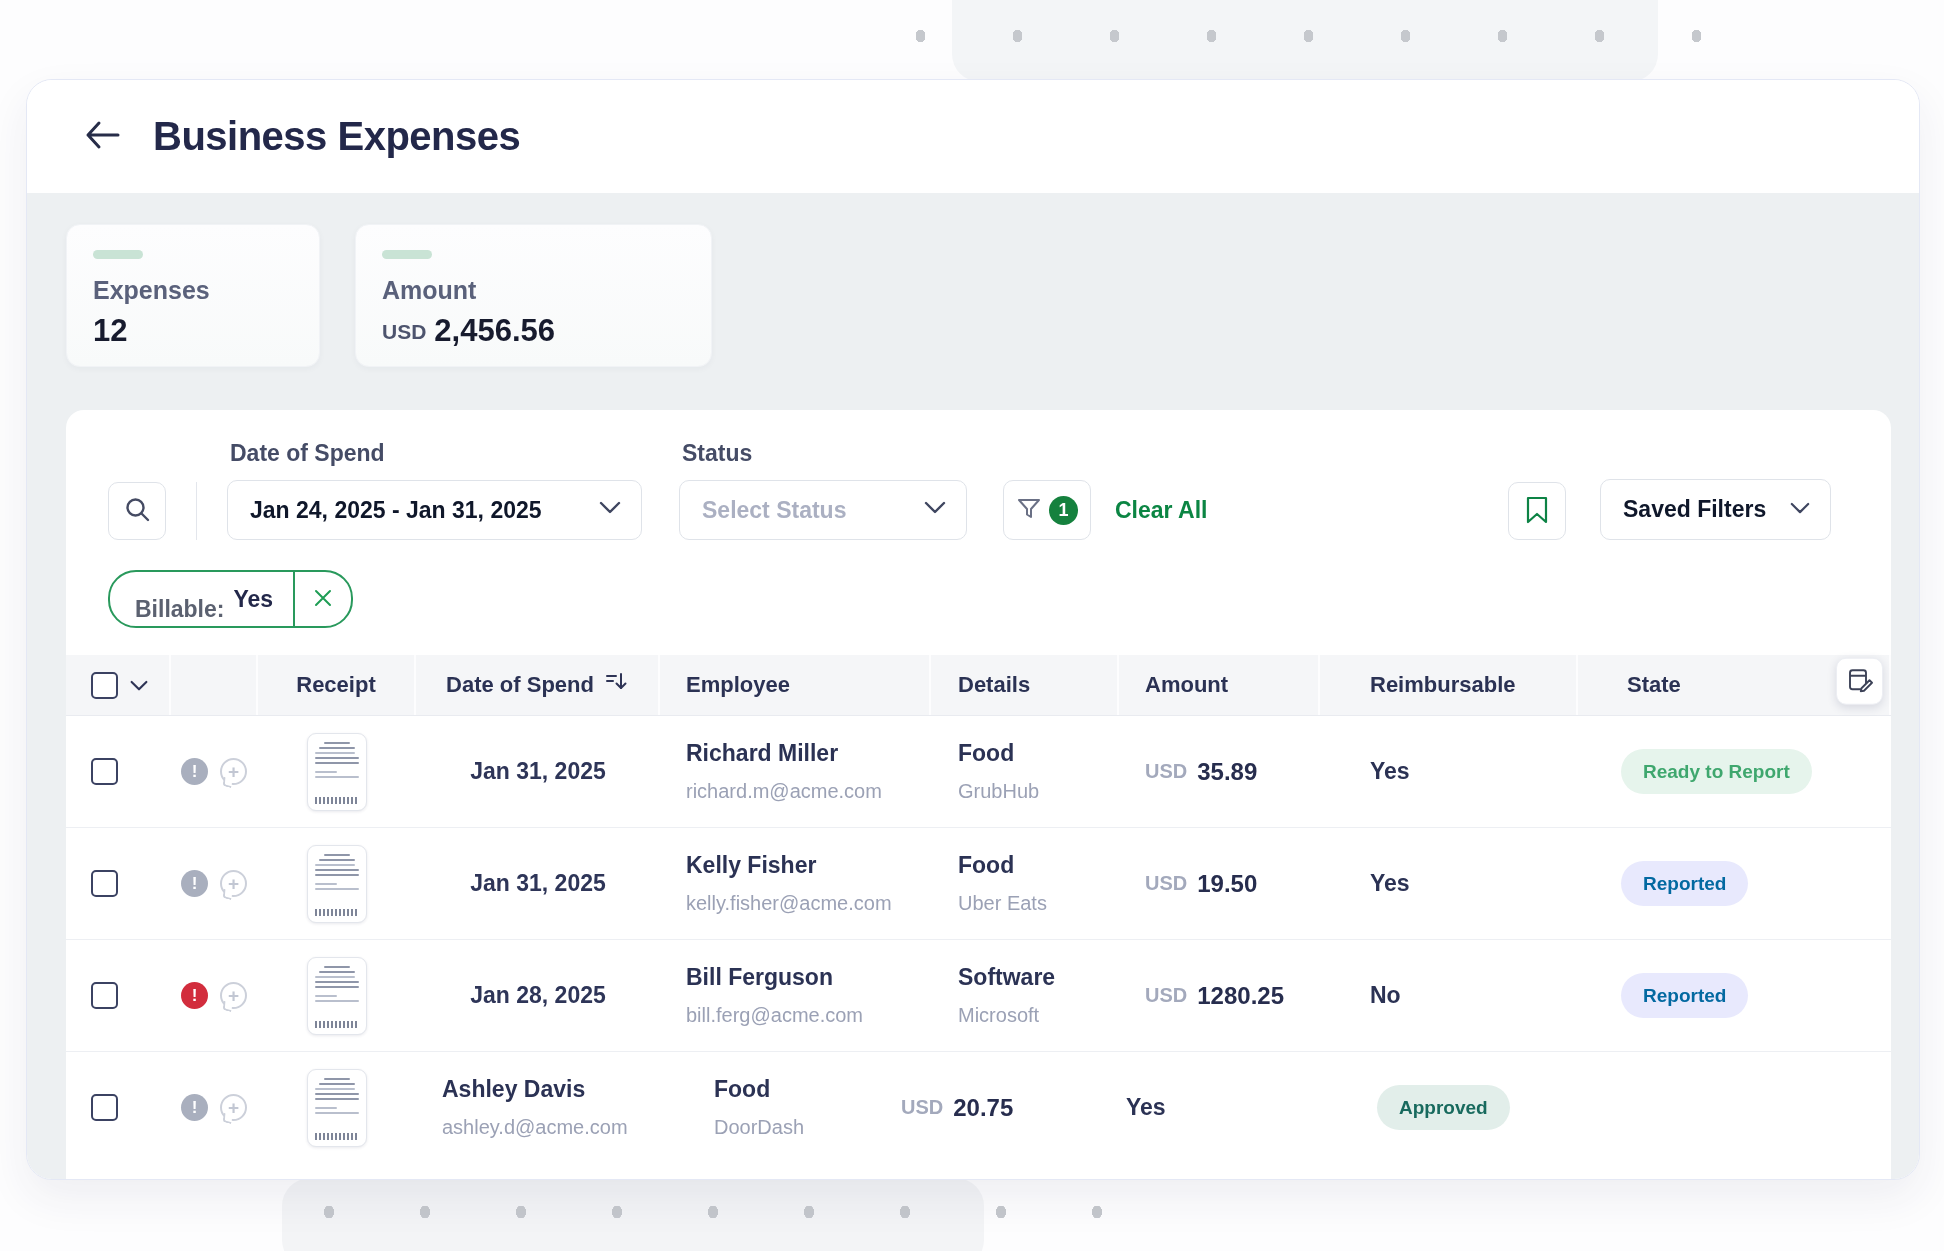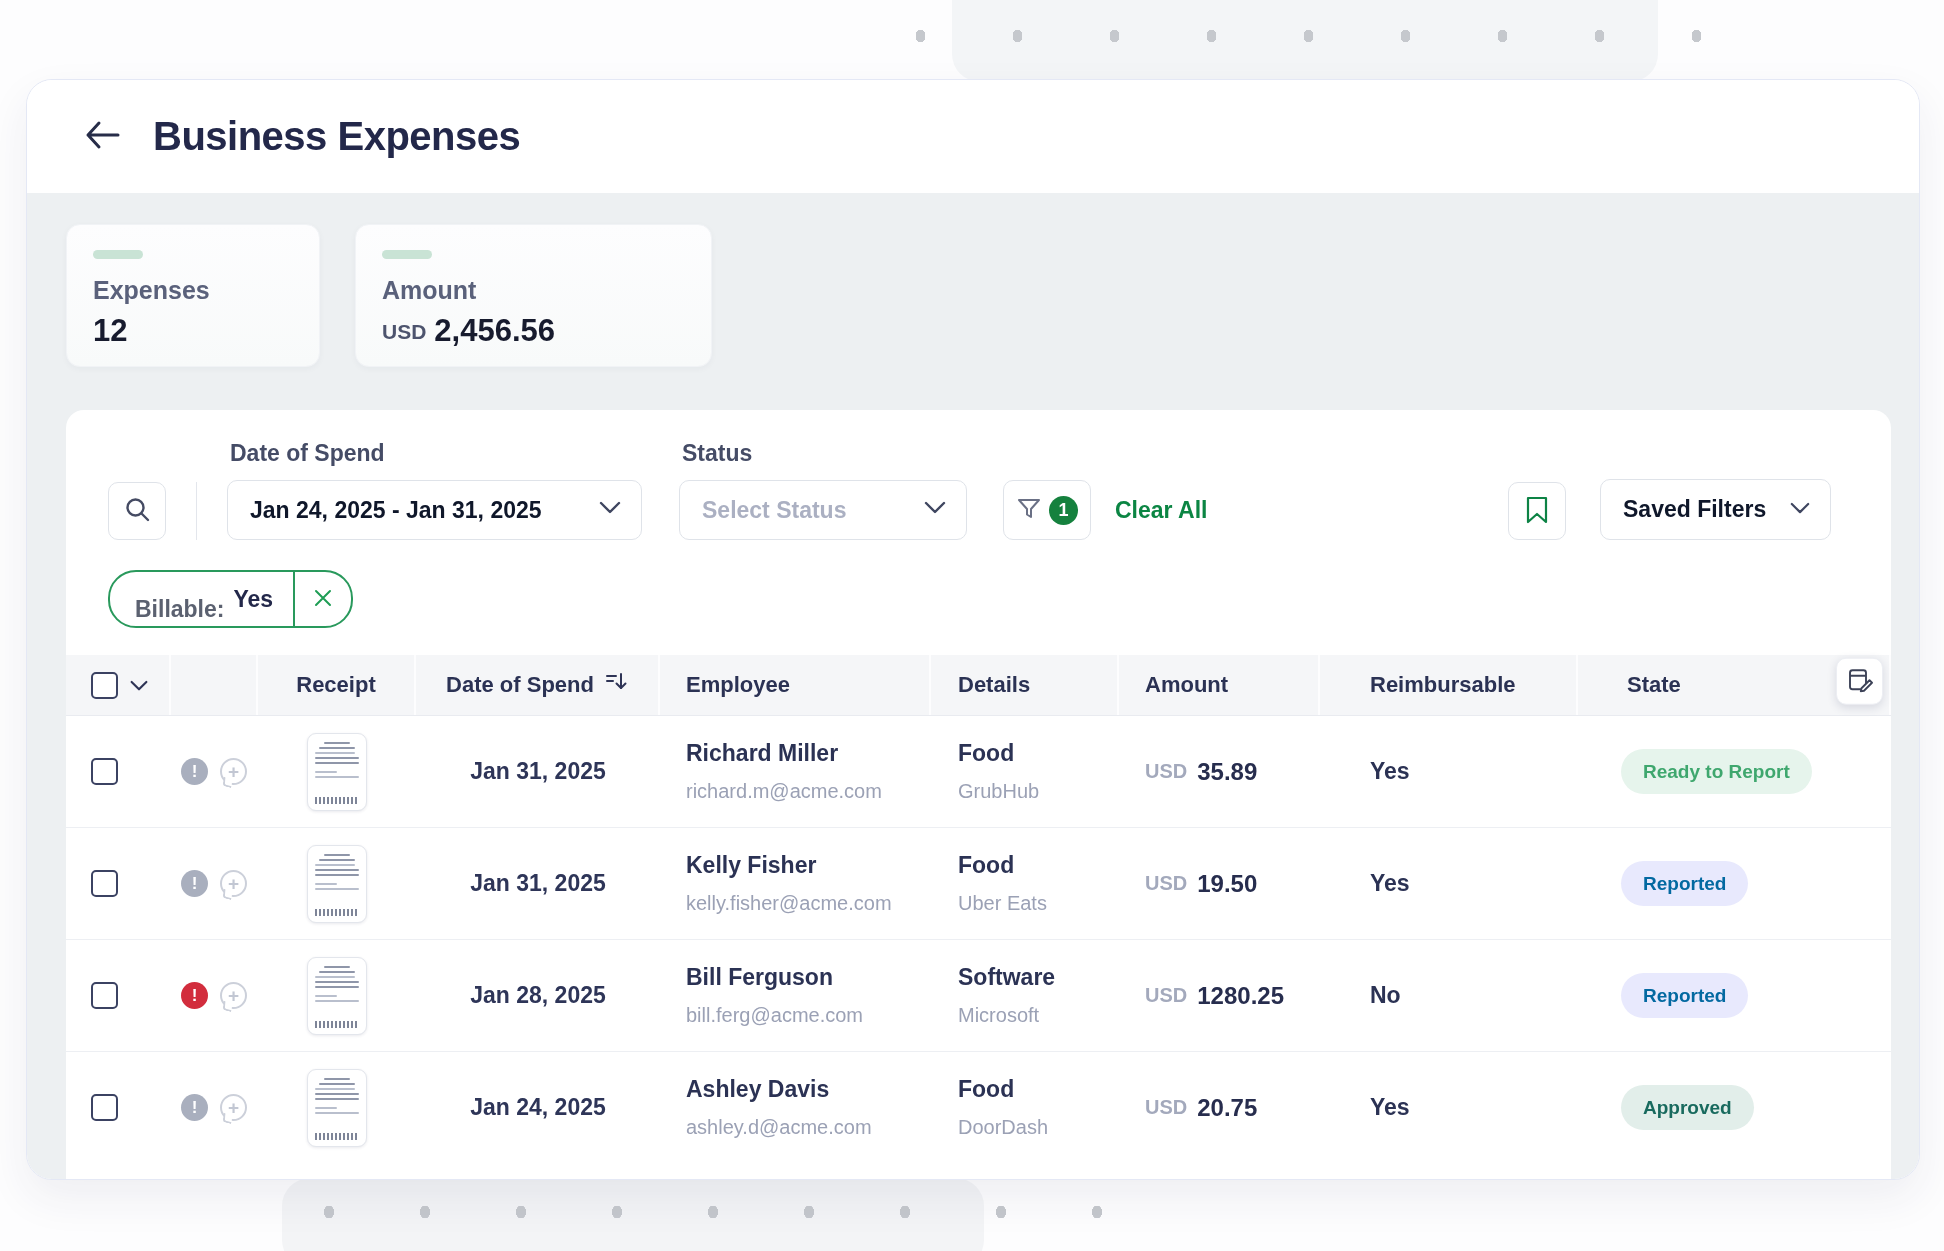--- a/index.html
+++ b/index.html
@@ -447,23 +447,20 @@
                     <span class="rl d w80"></span>
                     <span class="rl w90"></span>
         <span class="rl d"></span>
                     <span class="rl d"></span>
         <span class="rl w50" style="margin-top:4px;"></span>
                     <span class="rl"></span>
         <span class="rgap"></span>
                     <span class="rbar"></span>
       </span>
     </div>
-    <div class="td c4">
-      <span class="date-text">Jan 24, 2025</span>
-    </div>
     <div class="td c5">
       <span class="cell-stack">
         <span class="name-text">Ashley Davis</span>
         <span class="sub-text">ashley.d@acme.com</span>
       </span>
     </div>
     <div class="td c6">
       <span class="cell-stack">
         <span class="cat-text">Food</span>
         <span class="sub-text">DoorDash</span>

